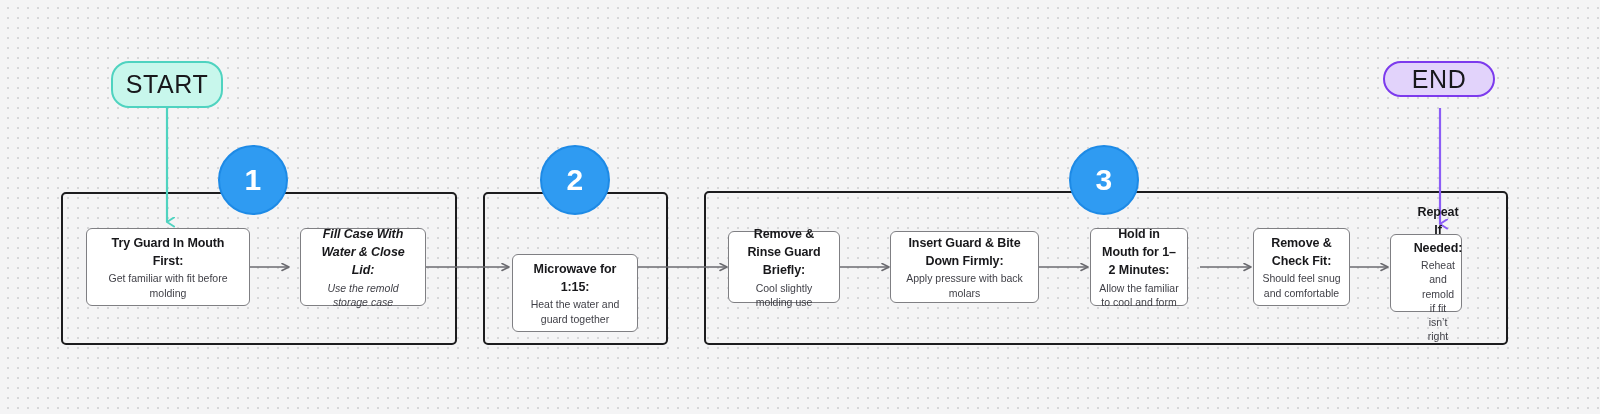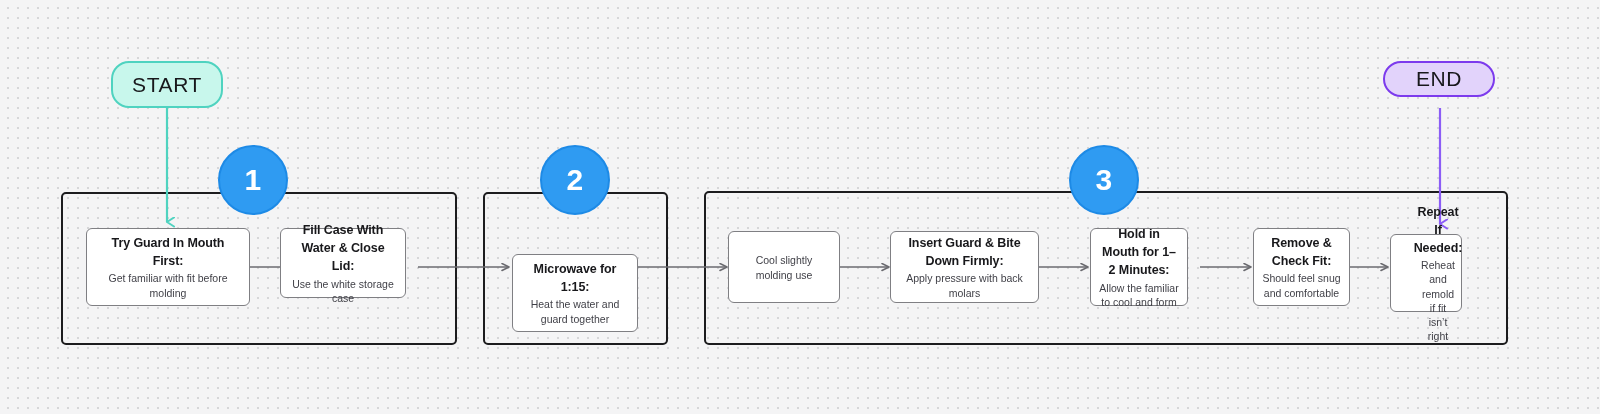--- a/index.html
+++ b/index.html
@@ -94,21 +94,21 @@
   }
 
   
   .pill {
     position: absolute;
     box-sizing: border-box;
     display: flex;
     align-items: center;
     justify-content: center;
     border-radius: 18px;
-    font-size: 21px;
+    font-size: 25px;
     letter-spacing: 0.6px;
     color: #18181b;
     z-index: 5;
   }
   .pill-start {
     background: #c8f7ec;
     border: 2px solid #4fd3c0;
   }
   .pill-end {
     background: #e2d3fb;
@@ -165,31 +165,32 @@
   </div>
   <div class="pill pill-end" style="left:1383px; top:61px; width:112px; height:36px;">
     <span>END</span>
   </div>
 
   <div class="card" style="left:86px; top:228px; width:164px; height:78px;">
     <div class="c-title">Try Guard In Mouth First:</div>
     <div class="c-sub">Get familiar with fit before molding</div>
   </div>
 
-  <div class="card" style="left:280px; top:228px; width:126px; height:70px;">
+  <div class="card" style="left:300px; top:228px; width:126px; height:78px;font-style:italic;">
     <div class="c-title">Fill Case With Water &amp; Close Lid:</div>
-    <div class="c-sub">Use the white storage case</div>
+    <div class="c-sub">Use the remold storage case</div>
   </div>
 
   <div class="card" style="left:512px; top:228px; width:126px; height:78px;margin-top:26px;">
     <div class="c-title">Microwave for 1:15:</div>
     <div class="c-sub">Heat the water and guard together</div>
   </div>
 
   <div class="card" style="left:728px; top:231px; width:112px; height:72px;">
+    <div class="c-title">Remove &amp; Rinse Guard Briefly:</div>
     <div class="c-sub">Cool slightly molding use</div>
   </div>
 
   <div class="card" style="left:890px; top:231px; width:149px; height:72px;">
     <div class="c-title">Insert Guard &amp; Bite Down Firmly:</div>
     <div class="c-sub">Apply pressure with back molars</div>
   </div>
 
   <div class="card" style="left:1090px; top:228px; width:98px; height:78px;">
     <div class="c-title">Hold in Mouth for 1–2 Minutes:</div>

